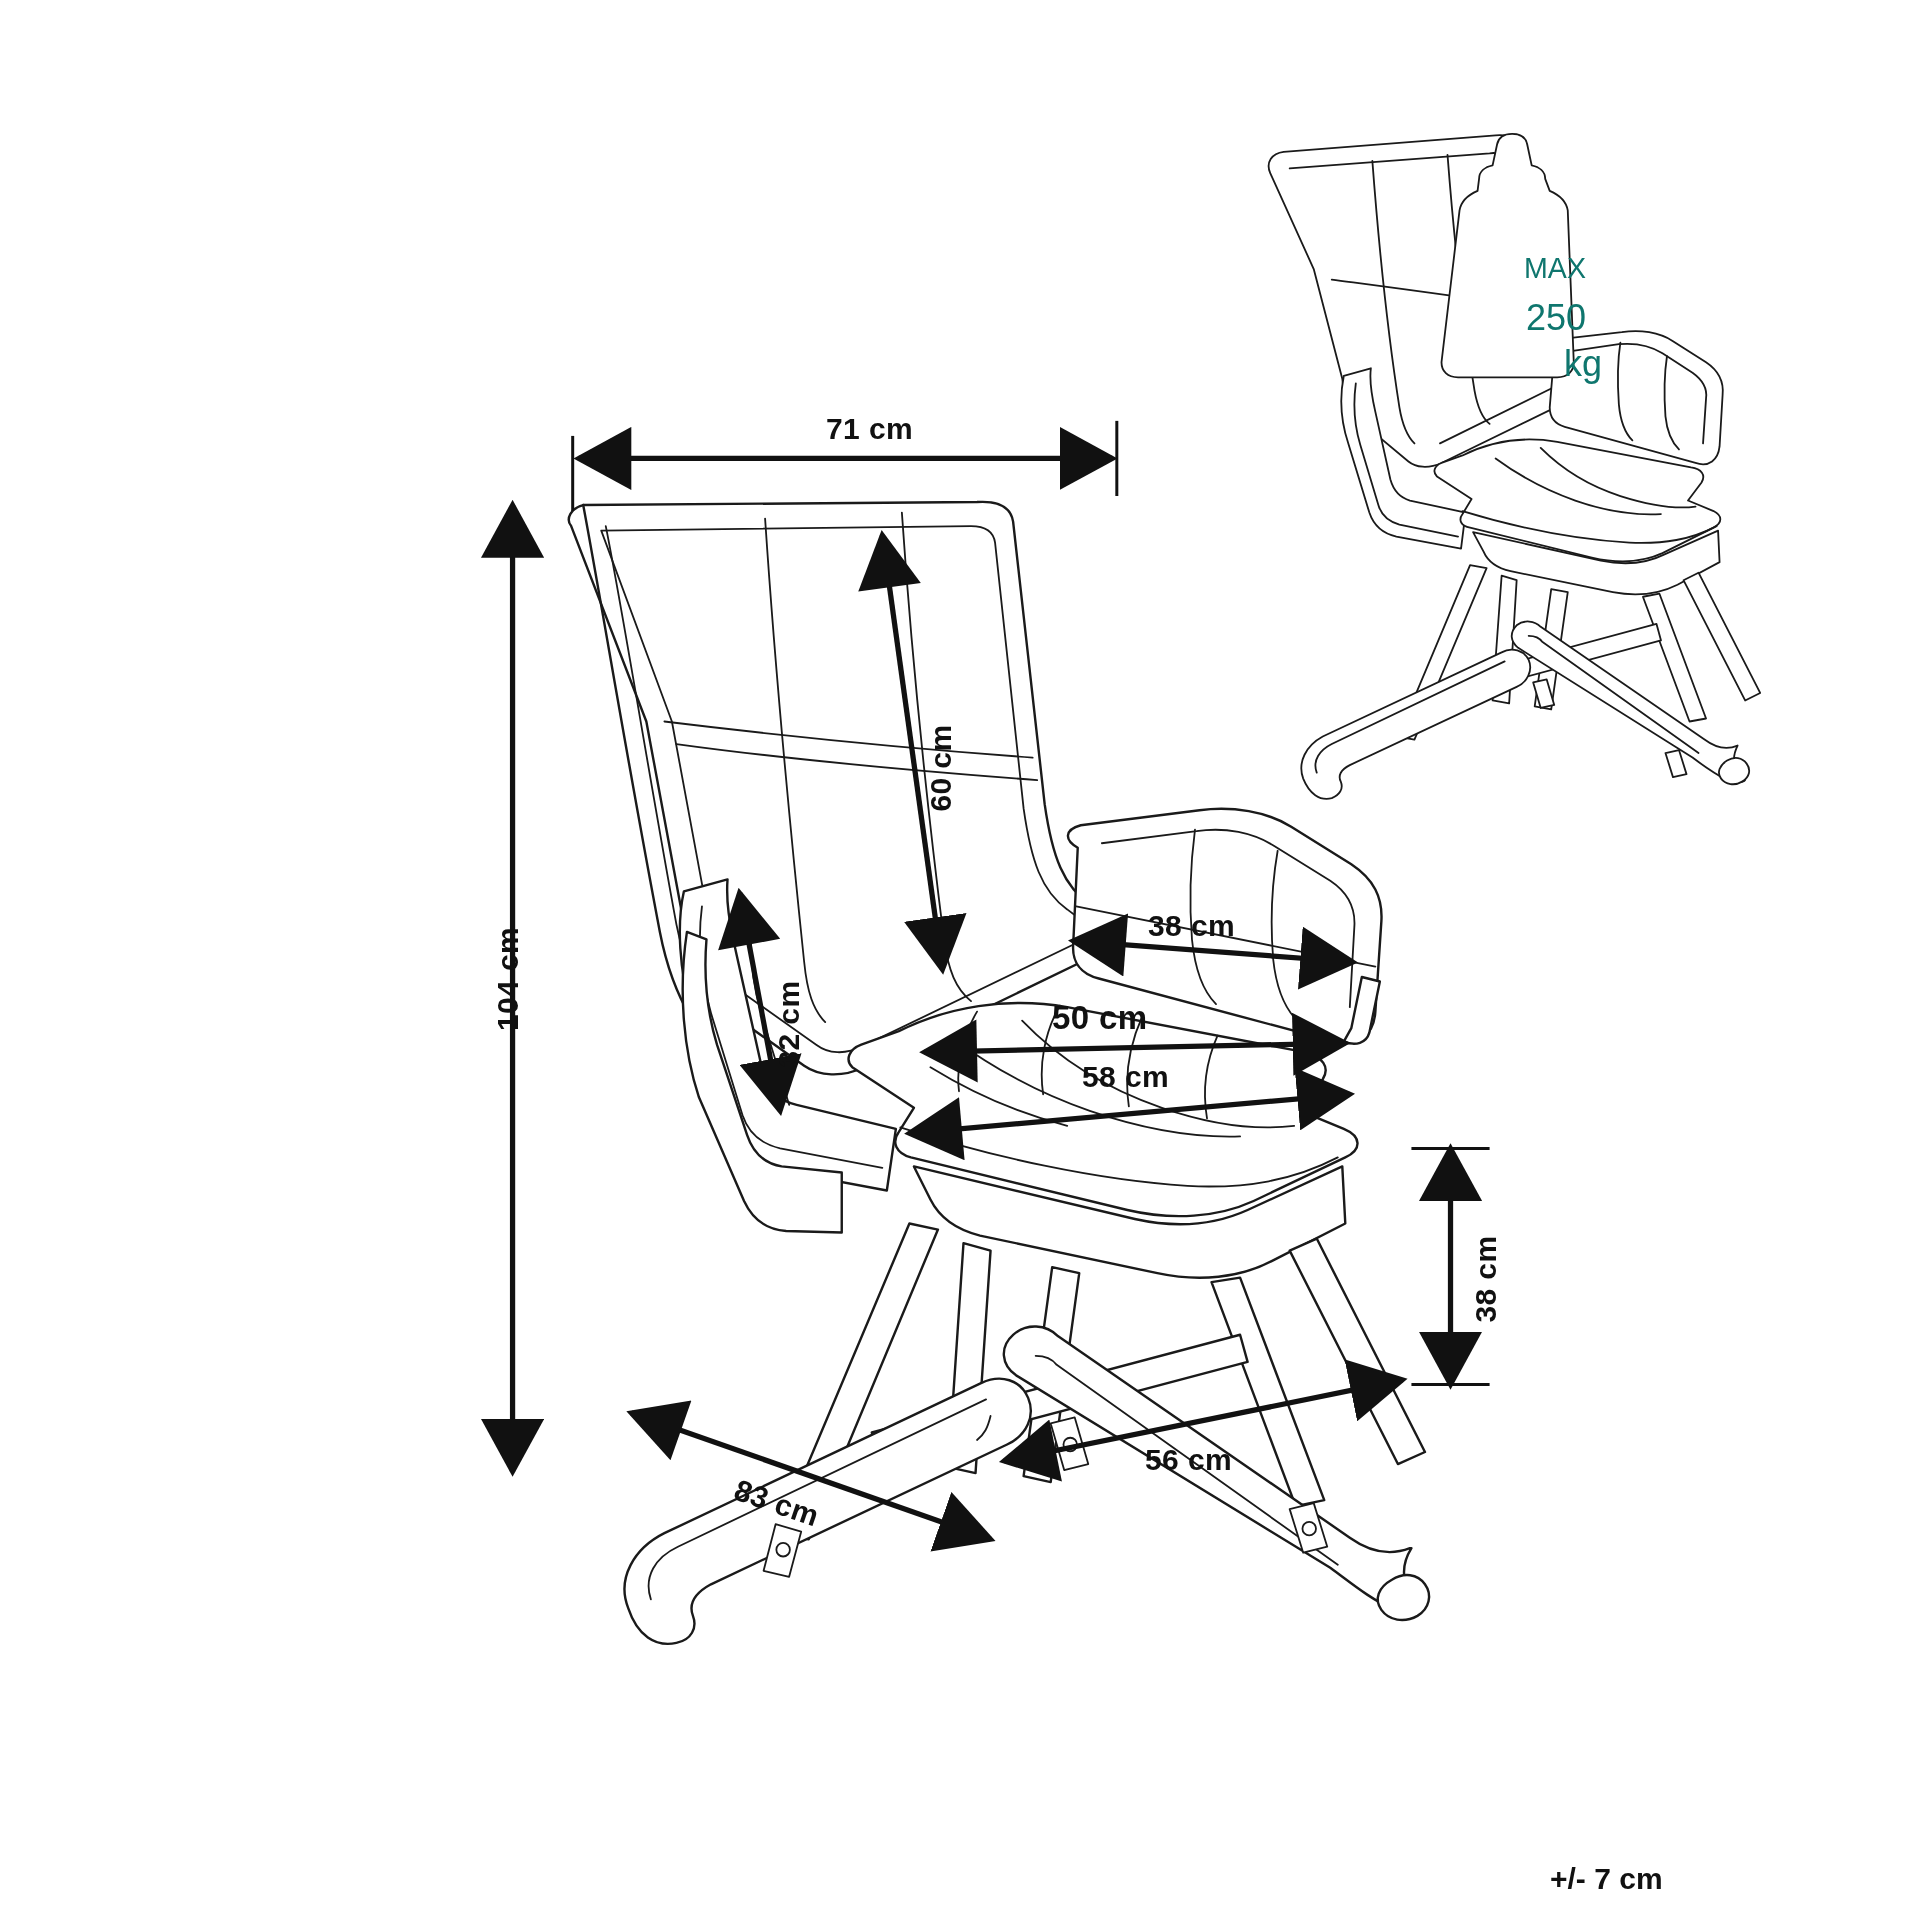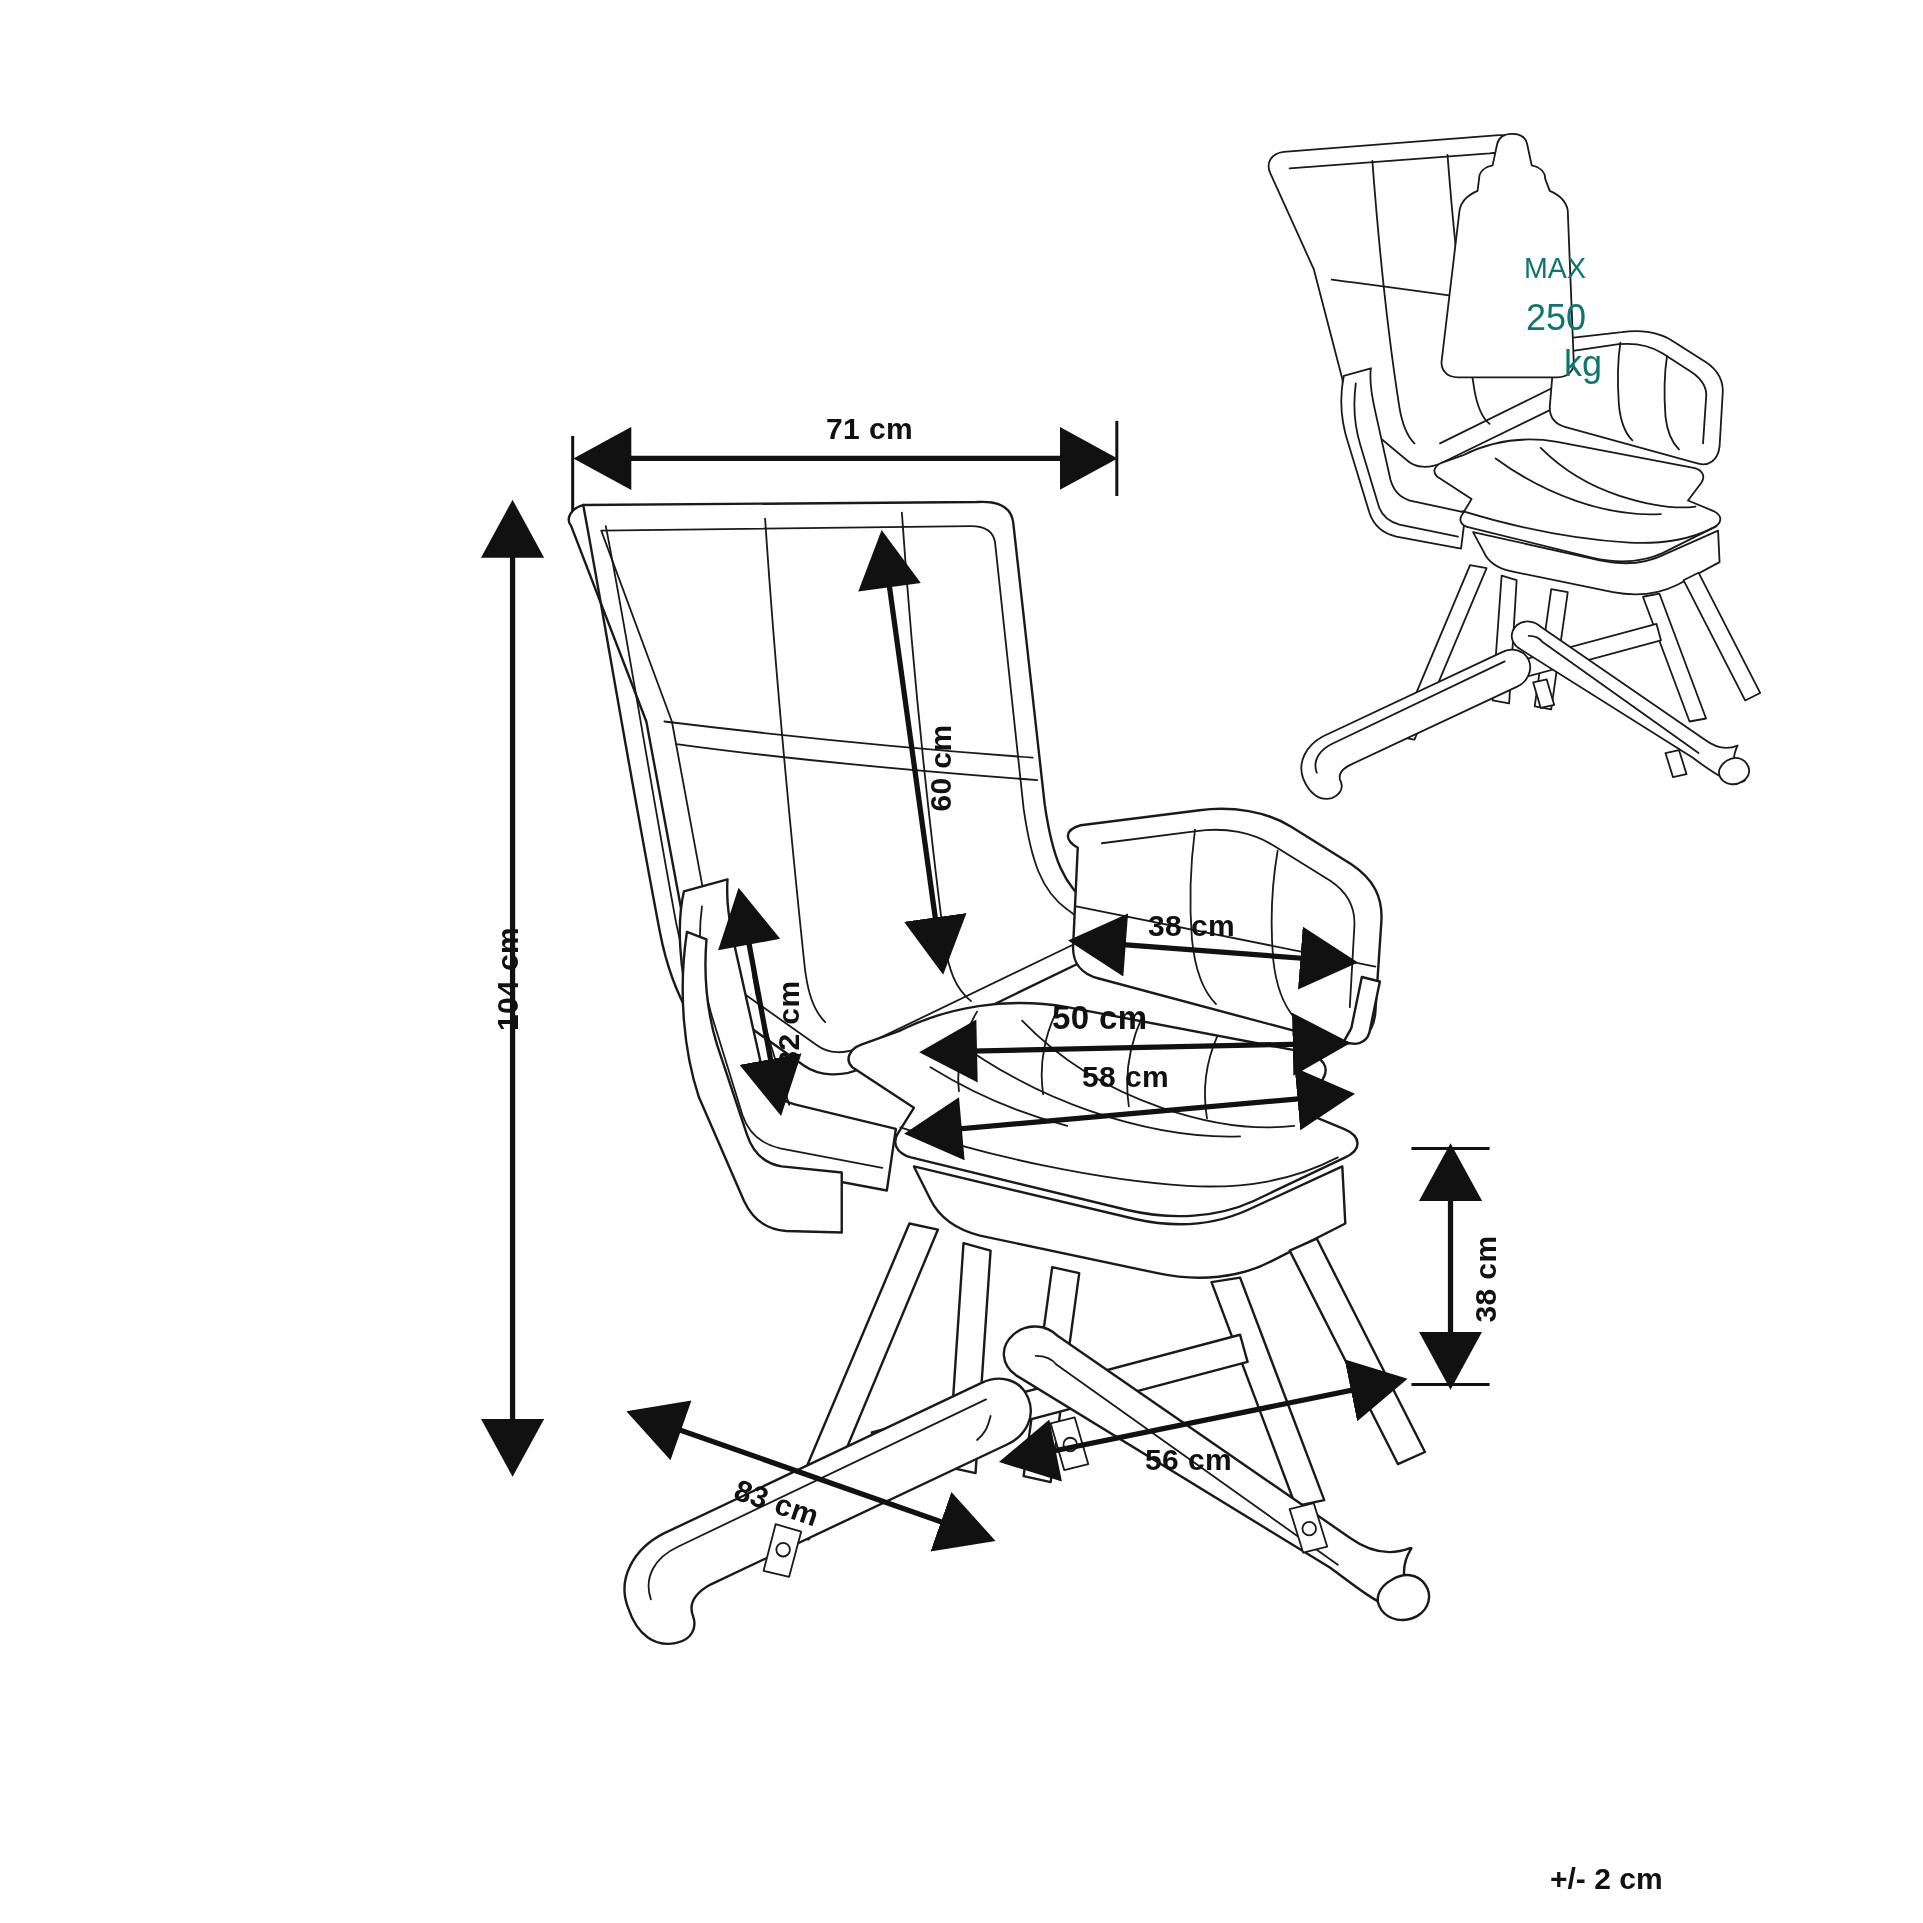--- a/index.html
+++ b/index.html
@@ -407,16 +407,16 @@
   <div class="dimlabel rot90" style="left:1411px; top:1262px; width:150px; text-align:center; font-size:30px;">38 cm</div>
 
   <div class="dimlabel" style="left:1145px; top:1443px; font-size:30px;">56 cm</div>
 
   <div class="dimlabel" style="left:741px; top:1473px; font-size:30px; transform:rotate(19deg); transform-origin:0 0;">83 cm</div>
 
   <div class="maxload" style="left:1443px; top:254px; width:143px; font-size:28.6px;">MAX</div>
   <div class="maxload" style="left:1443px; top:282px; width:143px; font-size:36px;margin-top:18px;">250</div>
   <div class="maxload" style="left:1443px; top:346px; width:143px; font-size:36px;margin-left:16px;">kg</div>
 
-  <div class="tol" style="left:1550px; top:1862px; font-size:30px;">+/- 2 cm</div>
+  <div class="tol" style="left:1550px; top:1862px; font-size:30px;">+/- 7 cm</div>
 
 </div>
 
 
 </body></html>

